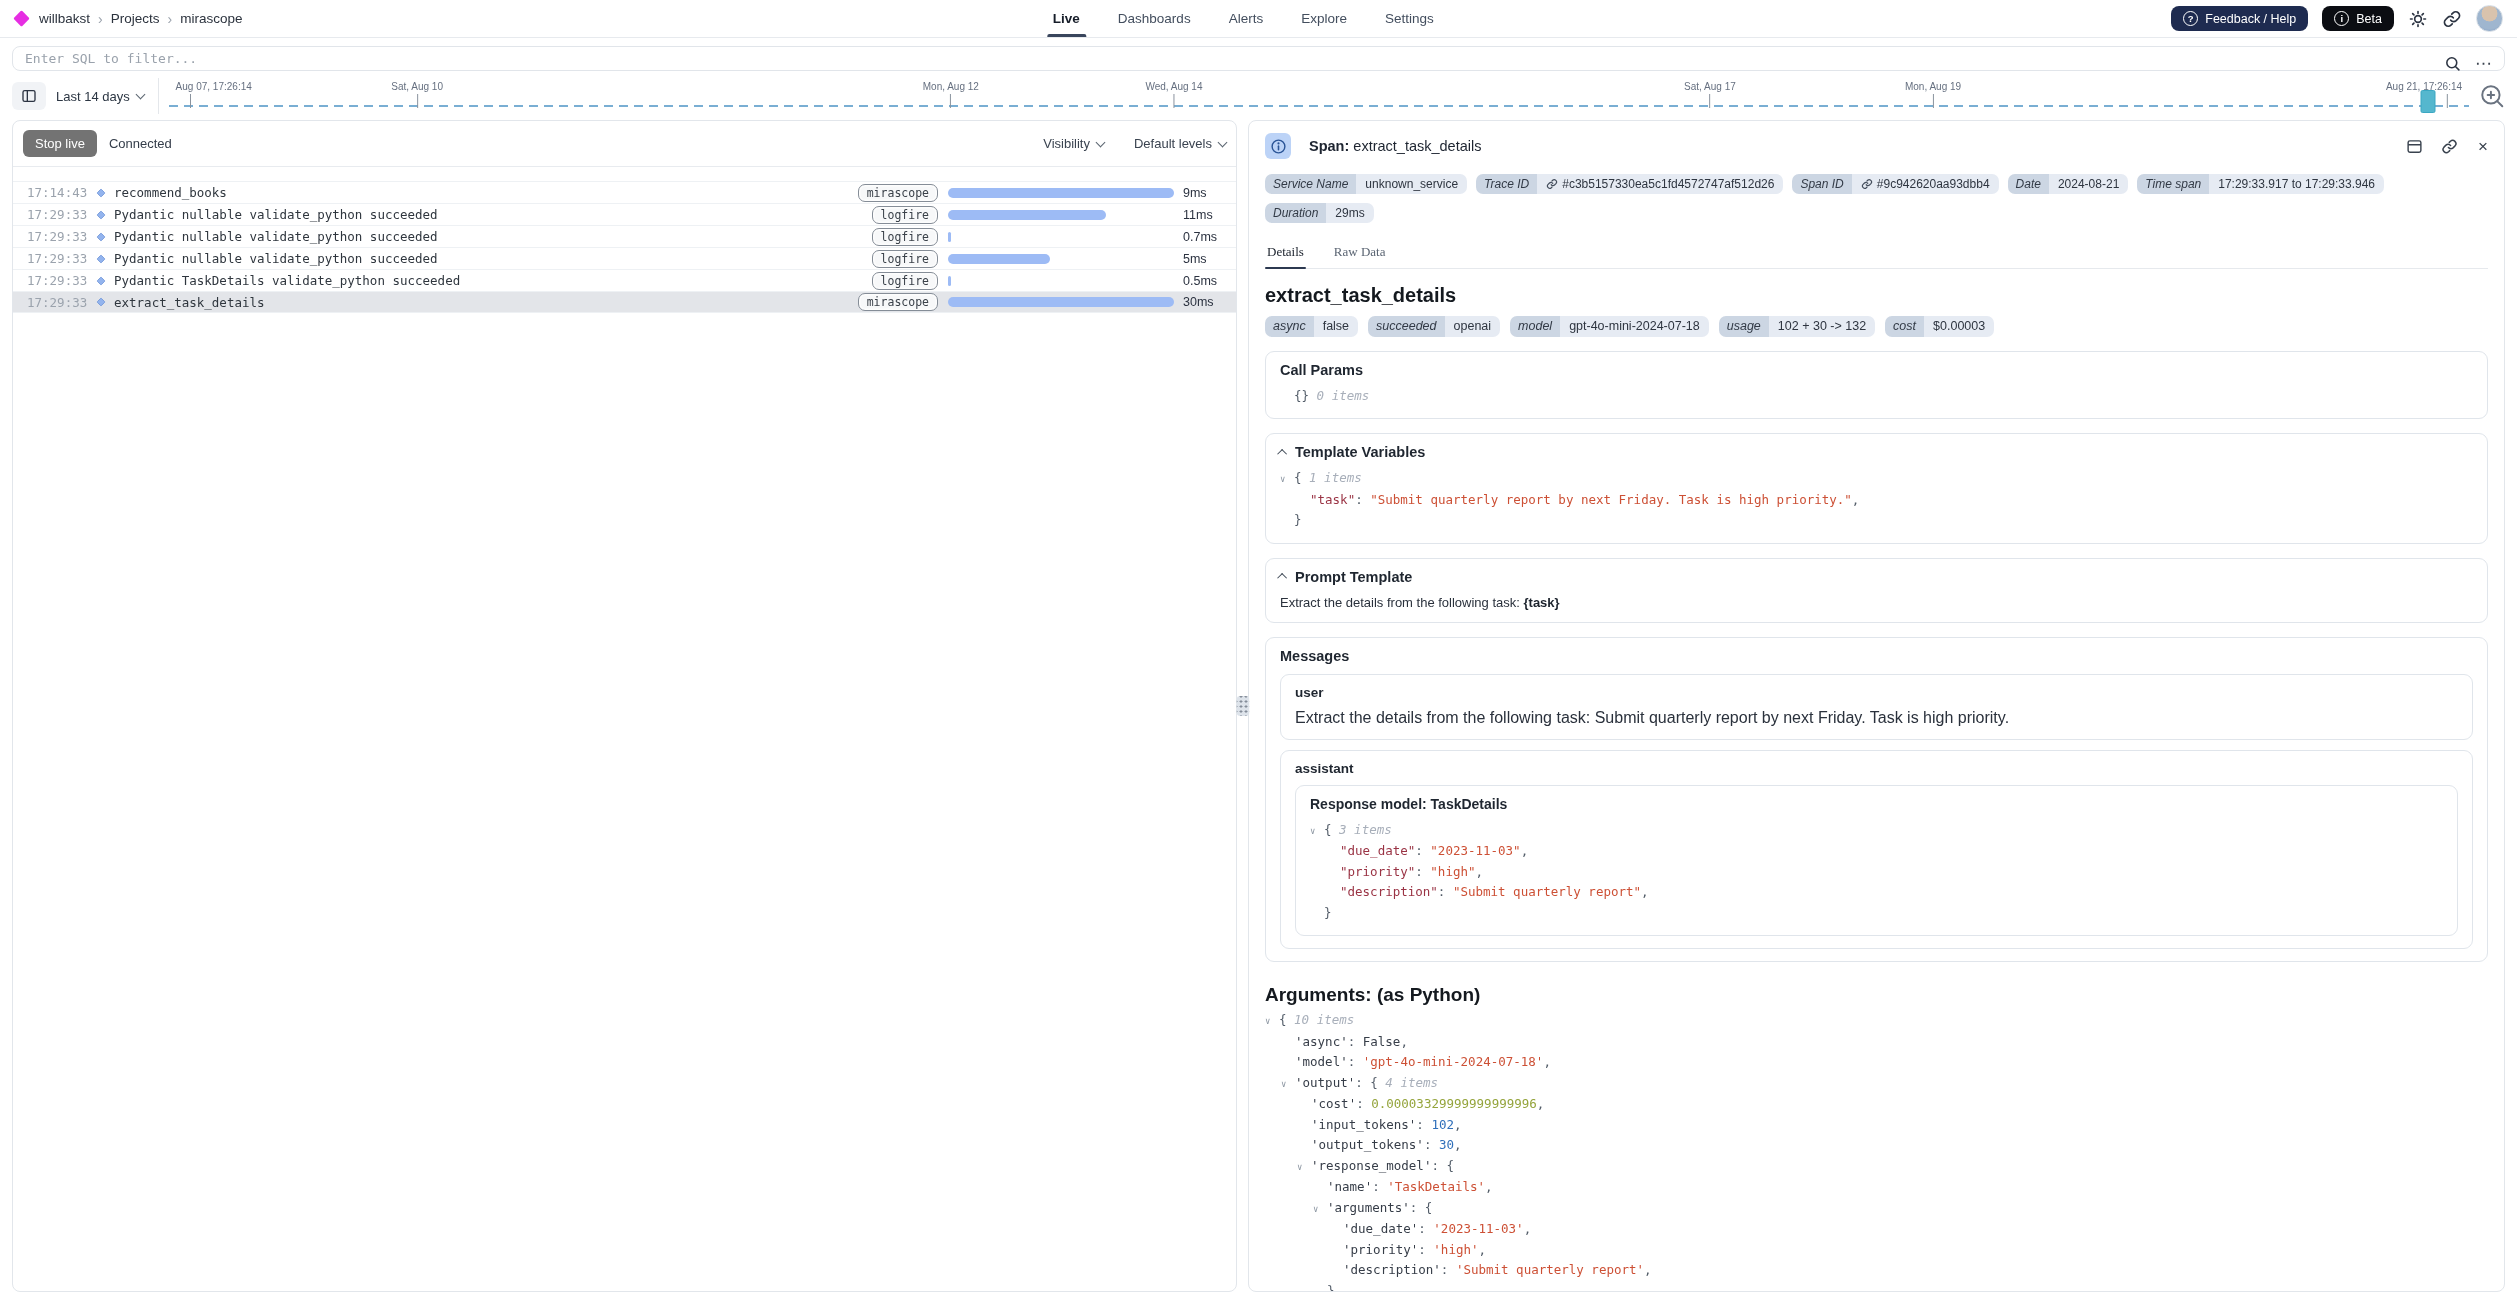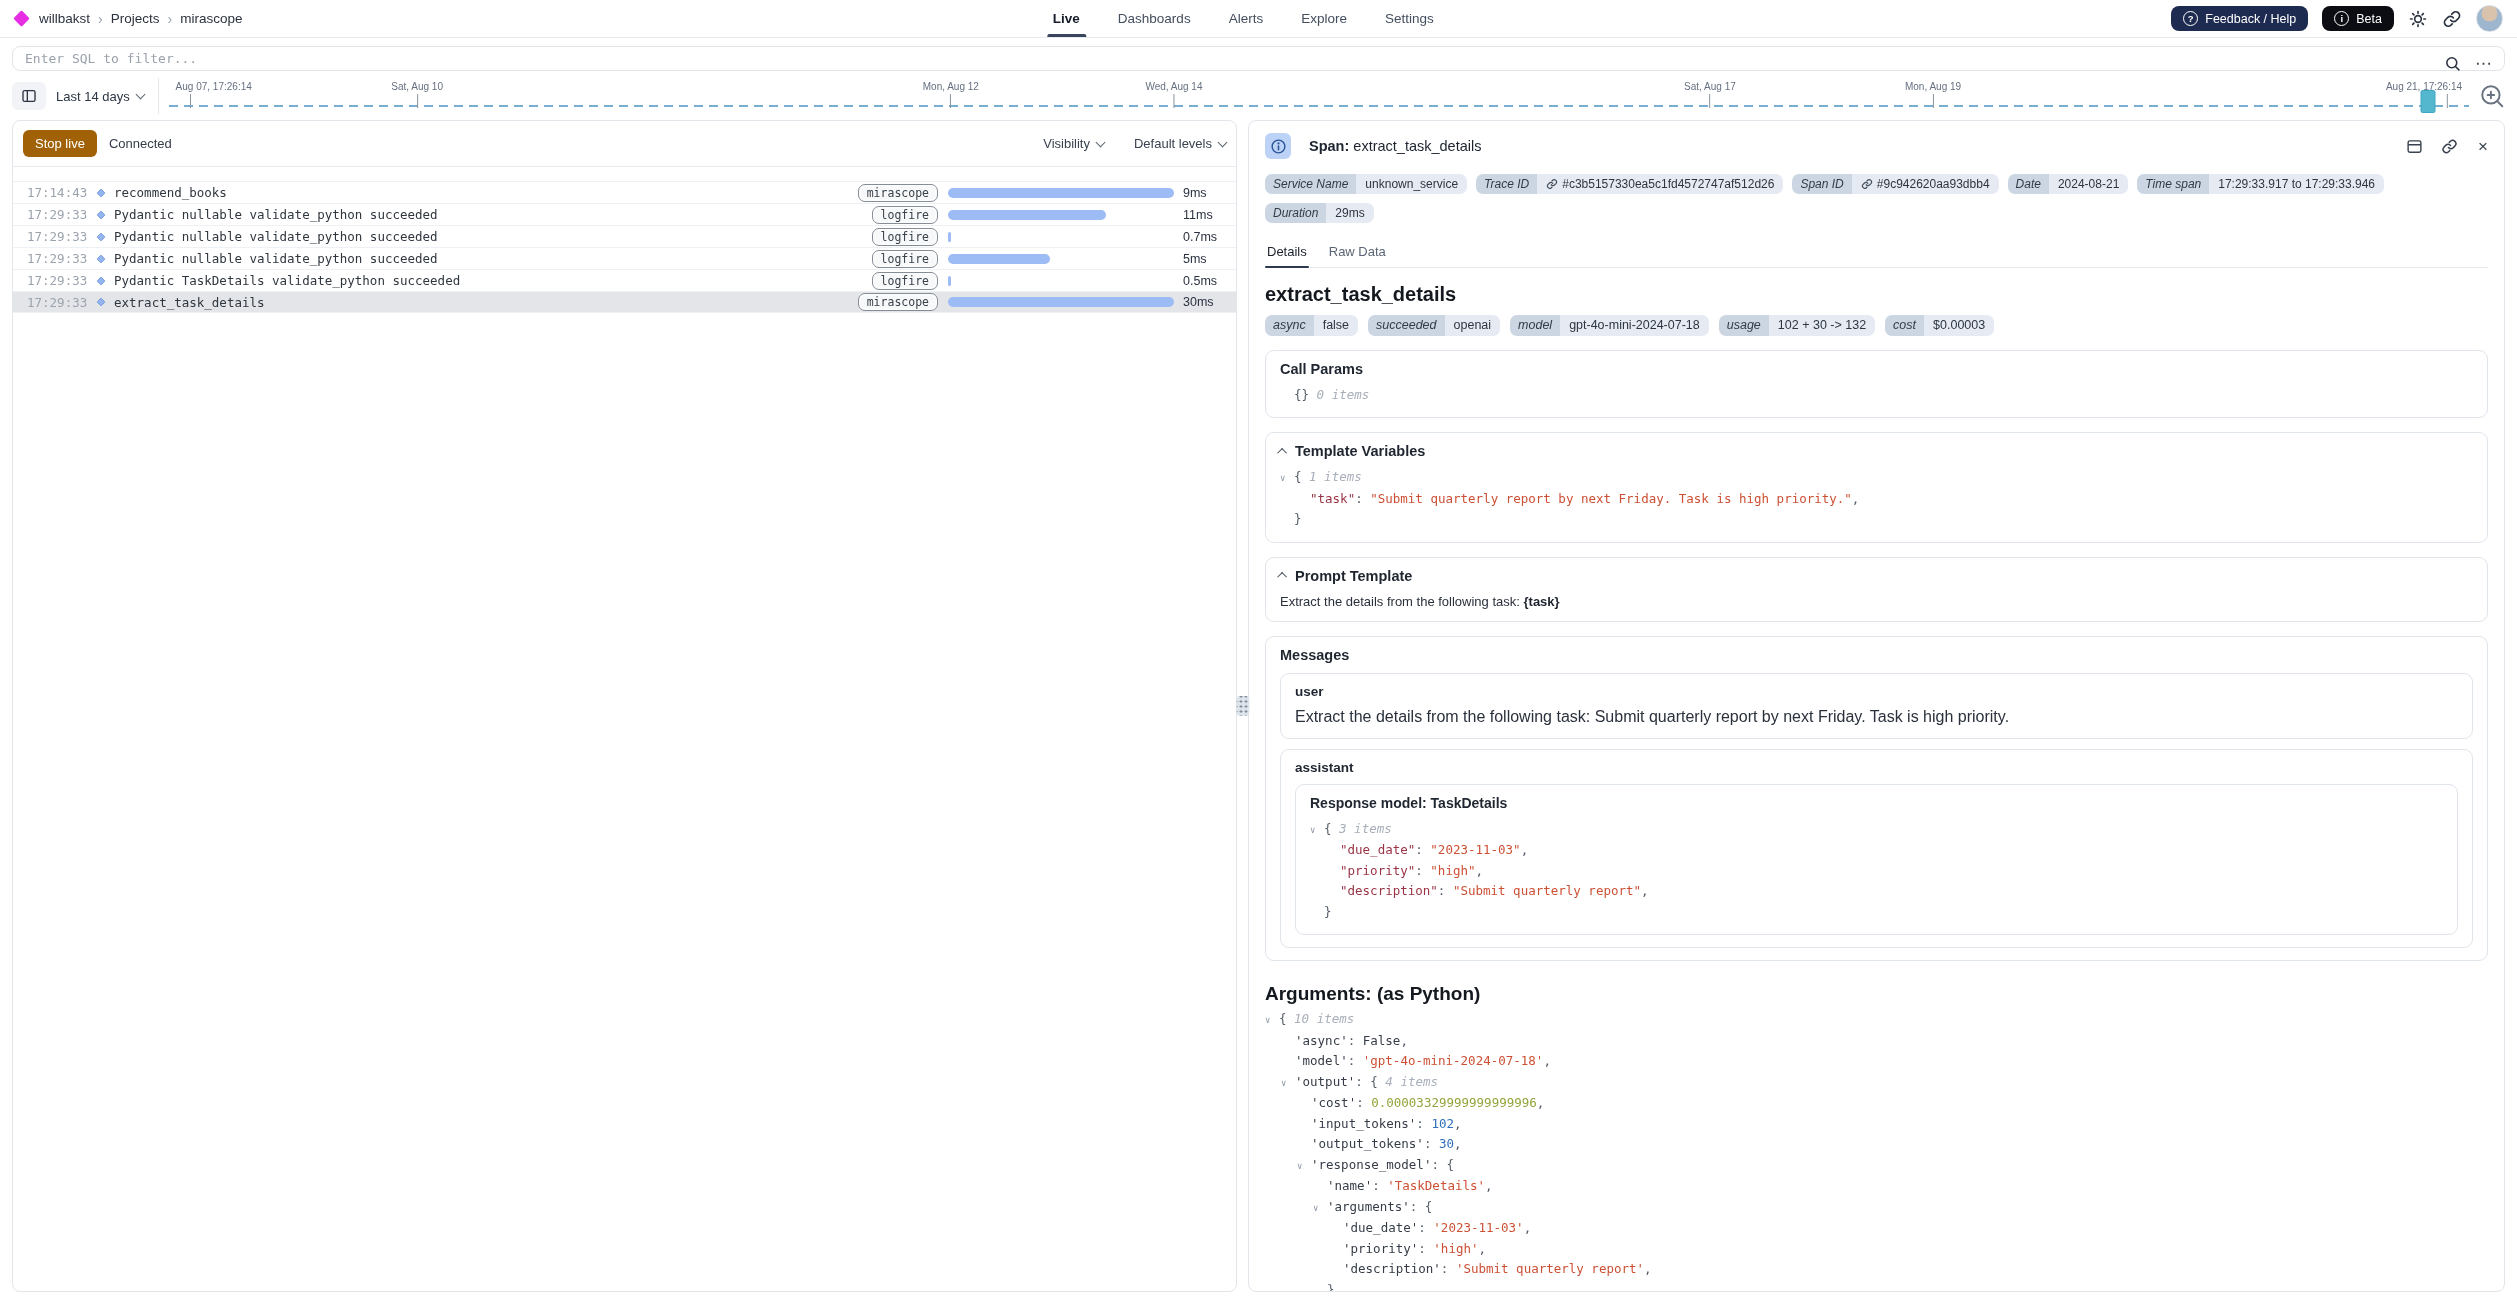--- a/index.html
+++ b/index.html
@@ -70,21 +70,21 @@
   .panel { background: #fff; border: 1px solid #e2e6eb; border-radius: 8px; min-width: 0; }
   .left-panel { flex: 1; display: flex; flex-direction: column; overflow: hidden; }
   .gutter { flex: 0 0 11px; position: relative; }
   .grip { position: absolute; top: 576px; left: 50%; transform: translateX(-50%); width: 13px; height: 20px;
     background: #dde3ea; border-radius: 4px; cursor: col-resize;
     background-image: radial-gradient(#848d99 1px, transparent 1.2px); background-size: 5px 5px; background-position: 2px 3px; }
   .right-panel { flex: 1; overflow: hidden; padding: 12px 16px; }
 
   
   .lp-header { display: flex; align-items: center; gap: 12px; padding: 9px 10px; border-bottom: 1px solid #e8ebef; }
-  .stop-live { background: #a16207; color: #fff; font-size: 13px; border: none; border-radius: 6px; padding: 6px 12px; cursor: pointer; text-align: right; }
+  .stop-live { background: #737373; color: #fff; font-size: 13px; border: none; border-radius: 6px; padding: 6px 12px; cursor: pointer; text-align: right; }
   .conn-label { font-size: 13px; color: #333c49; }
   .lp-header .spacer { flex: 1; }
   .dd-plain { display: flex; align-items: center; font-size: 13px; color: #3a4350; cursor: pointer; }
   .notice { text-align: center; padding-top: 14px; color: #5e6673; font-size: 13px; }
   .today-pill { display: inline-block; margin-top: 9px; background: #e8eaee; color: #555e6a; border-radius: 12px; padding: 3px 13px; font-size: 12.5px; }
   .span-list { margin-top: 14px; }
   .lrow { display: flex; align-items: center; height: 22px; padding: 0 10px 0 14px; border-top: 1px solid #eef1f4; cursor: pointer; }
   .lrow:last-child { border-bottom: 1px solid #eef1f4; }
   .lrow.selected { background: #e3e5e9; }
   .lrow-time { font-family: "DejaVu Sans Mono", monospace; font-size: 12.5px; color: #9ba3ad; width: 70px; flex: 0 0 70px; }
@@ -109,21 +109,21 @@
 
   .pill { display: inline-flex; border-radius: 7px; overflow: hidden; font-size: 12px; line-height: 1; }
   .pill-label { background: #ccd6e3; color: #323a46; font-style: italic; padding: 4px 8px; }
   .pill-value { background: #e6ebf3; color: #2e3540; padding: 4px 9px; display: inline-flex; align-items: center; gap: 4px; }
   .pill-link { width: 12px; height: 12px; color: #444e5c; display: inline-flex; }
   .pill-link svg { width: 100%; height: 100%; }
   .meta-row { margin-top: 15px; display: flex; flex-wrap: wrap; gap: 9px; }
   .badge-row { margin-top: 9px; display: flex; gap: 10px; }
   .badge-row .pill { font-size: 12.5px; }
 
-  .sp-tabs { margin-top: 15px; display: flex; gap: 18px; border-bottom: 1px solid #e6e9ed; }
+  .sp-tabs { margin-top: 15px; display: flex; gap: 26px; border-bottom: 1px solid #e6e9ed; font-family: Liberation Serif, serif; }
   .stab { font-size: 13px; color: #5b6573; padding: 6px 2px 8px; cursor: pointer; position: relative; }
   .stab.active { color: #19202b; }
   .stab.active::after { content:""; position: absolute; left: 0; right: 0; bottom: -1px; height: 2.5px; background: #2c3950; border-radius: 2px; }
 
   .sp-heading { margin-top: 15px; font-size: 20px; font-weight: bold; color: #14191f; }
 
   .card { margin-top: 14px; border: 1px solid #e0e5eb; border-radius: 9px; padding: 10px 14px 12px; }
   .card-title { font-size: 14.5px; font-weight: bold; color: #1f2630; display: flex; align-items: center; gap: 8px; }
   .chev-up { width: 7px; height: 7px; border-left: 1.7px solid #414b58; border-top: 1.7px solid #414b58; transform: rotate(45deg) translateY(2px); display: inline-block; }
 

